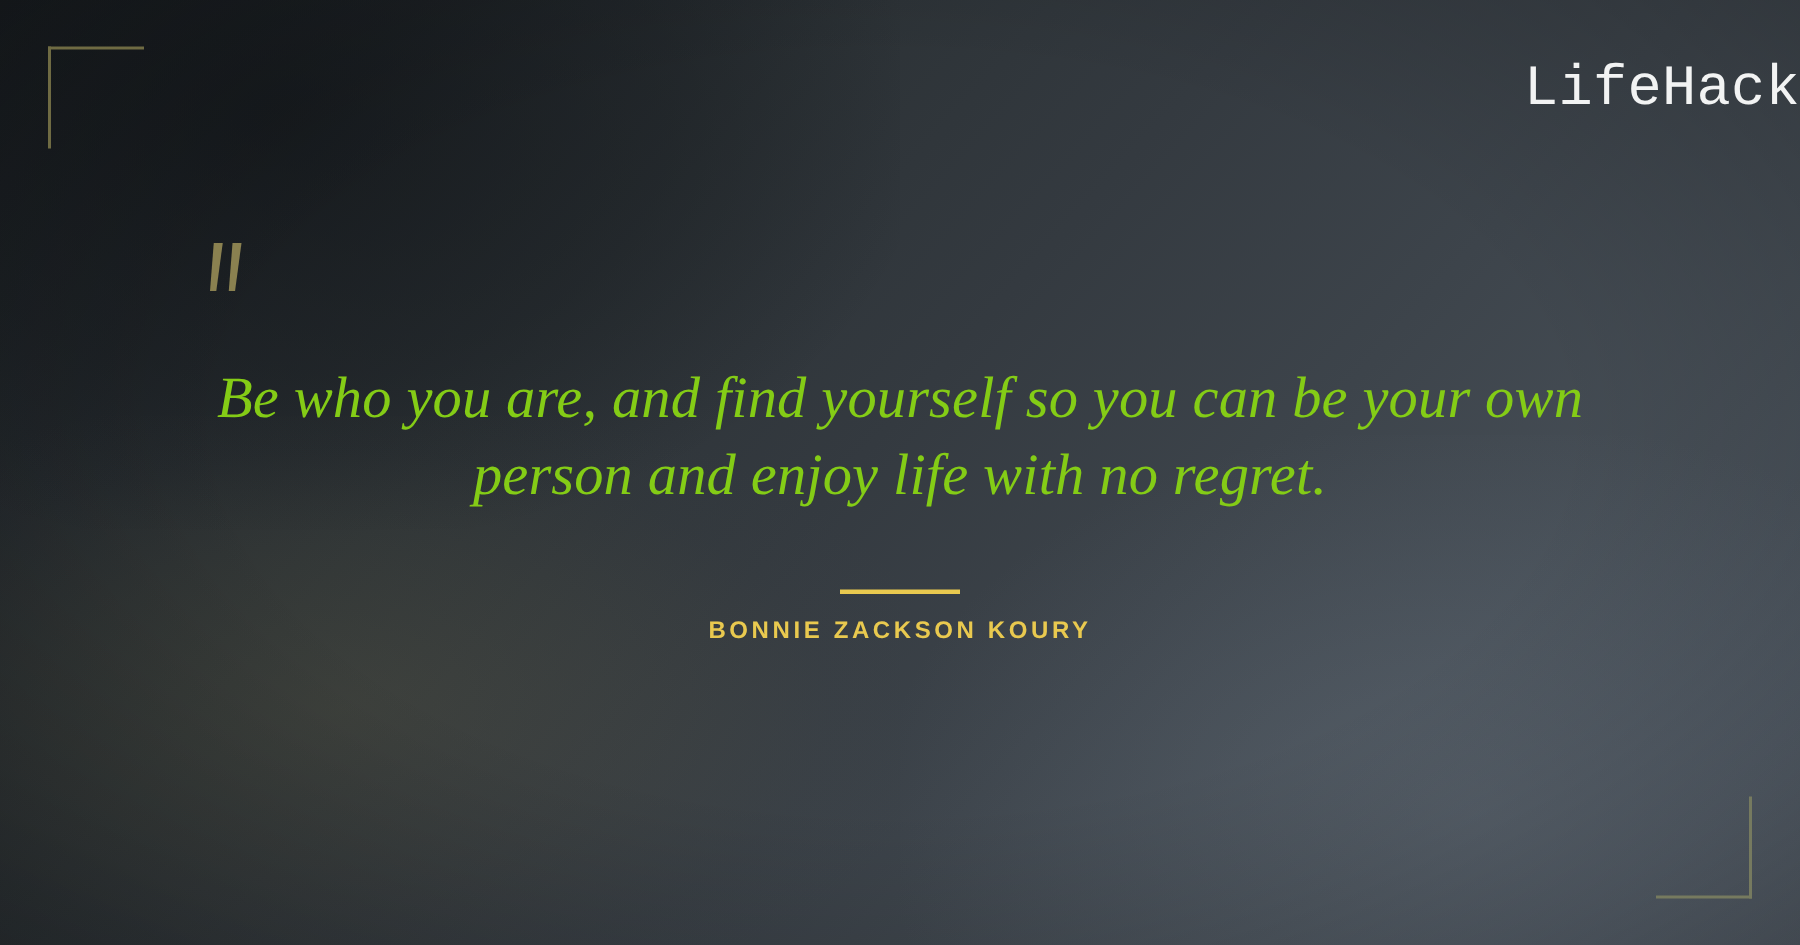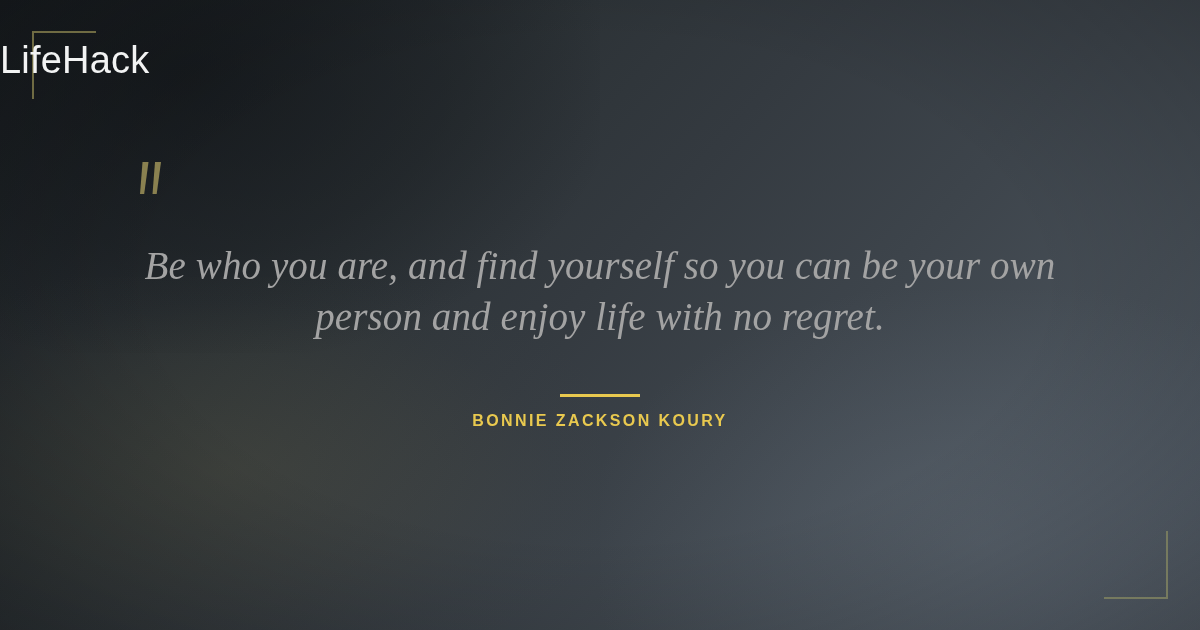--- a/index.html
+++ b/index.html
@@ -98,22 +98,22 @@
     border-bottom: 2px solid #767a5f;
     border-right: 2px solid #767a5f;
   }
 
   
   .logo {
     position: absolute;
     top: 38px;
     left: 0;
     width: 100%;
-    text-align: left;
-    font-family: Liberation Sans, sans-serif;
+    text-align: right;
+    font-family: Liberation Mono, monospace;
     font-size: 38px;
     line-height: 44px;
     color: #f2f3f3;
     letter-spacing: 0.2px;
   }
 
   
   .quote-mark {
     position: absolute;
     left: 126px;
@@ -130,21 +130,21 @@
     top: 240px;
     text-align: center;
   }
   .quote-text {
     margin: 0 auto;
     width: 960px;
     font-family: "Liberation Serif", "DejaVu Serif", serif;
     font-style: italic;
     font-size: 39px;
     line-height: 51px;
-    color: #a3a3a3;
+    color: #84cc16;
     letter-spacing: 0.1px;
   }
 
   
   .divider-wrap {
     position: absolute;
     left: 0;
     right: 0;
     top: 383px;
     text-align: center;

